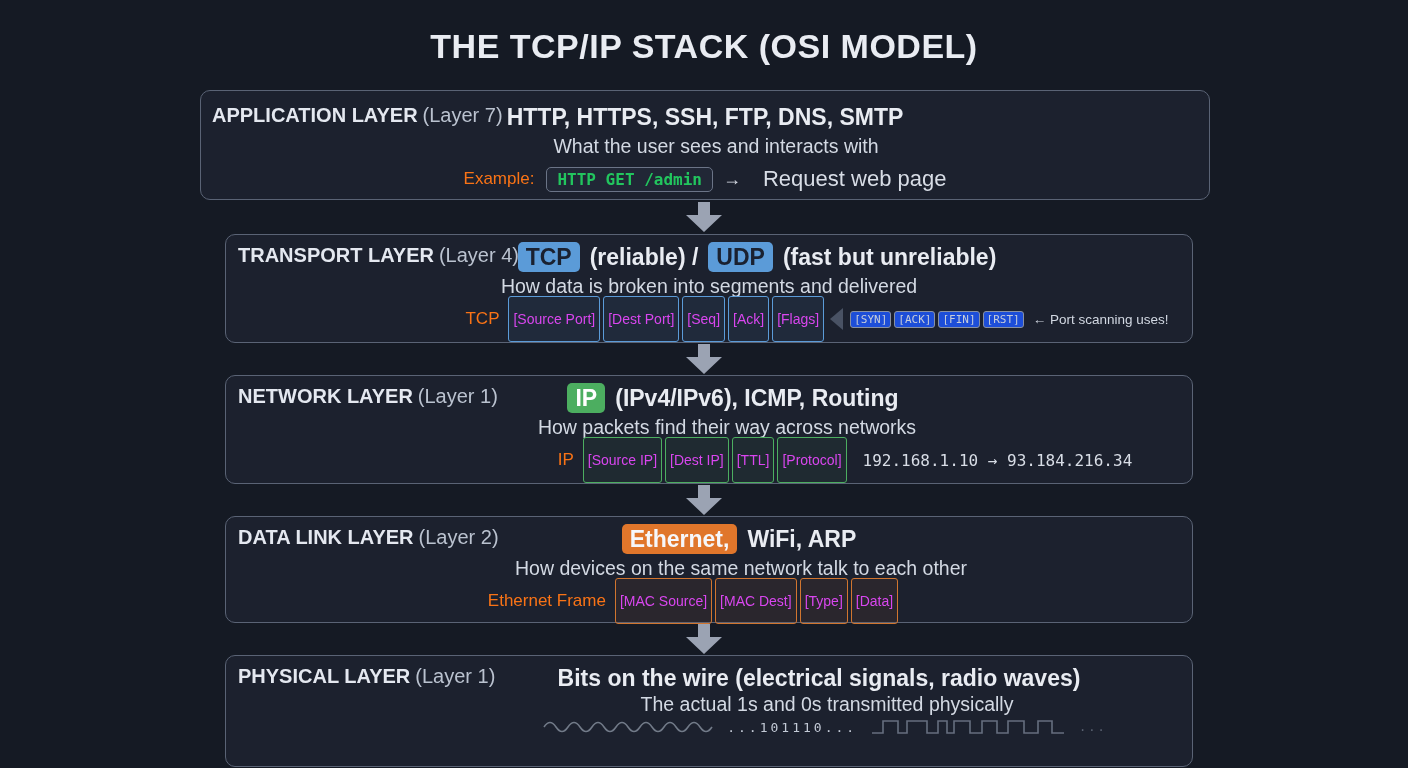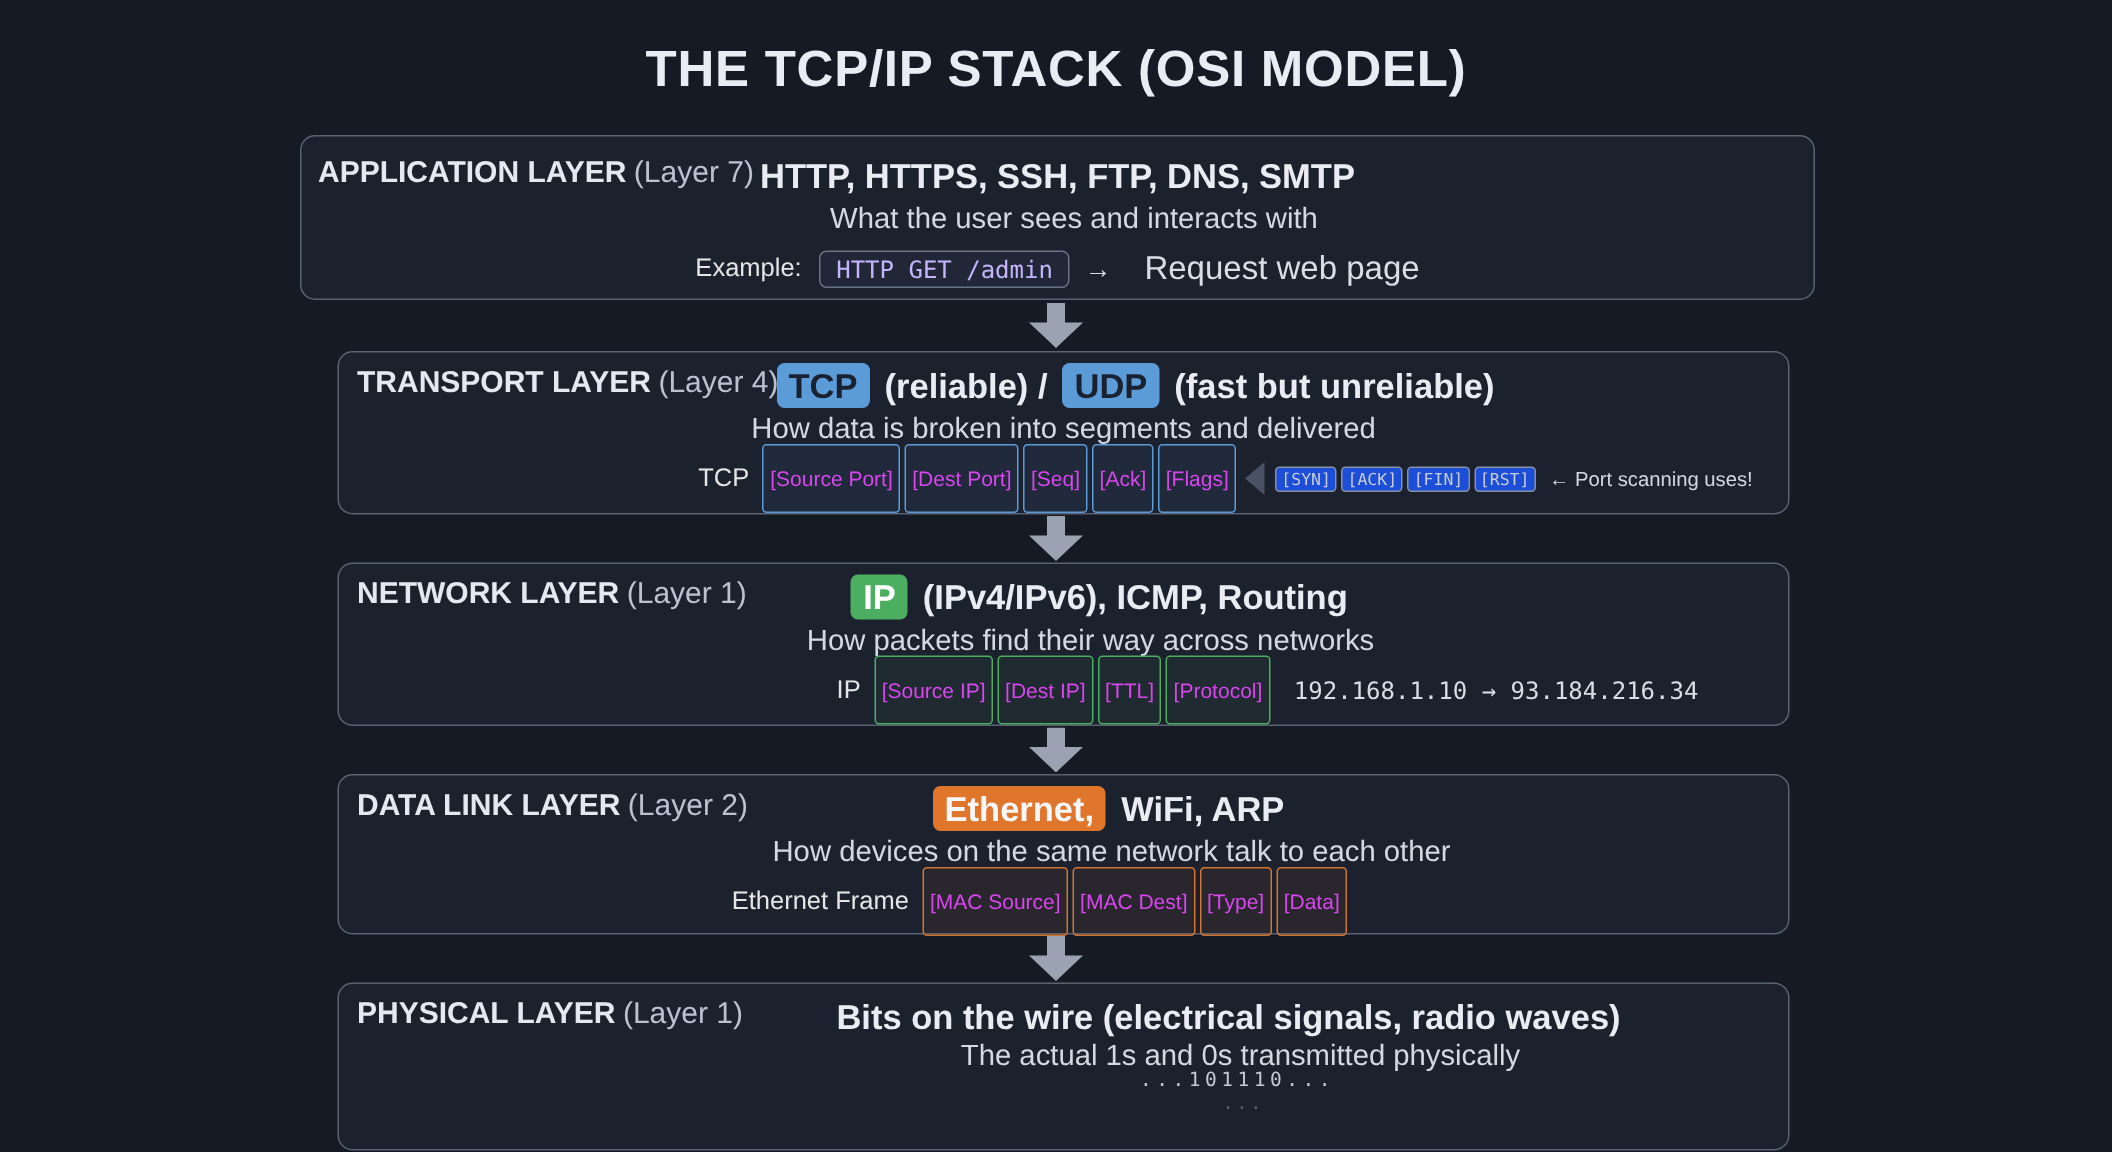--- a/index.html
+++ b/index.html
@@ -59,48 +59,48 @@
   #box-transport .row-protocols { transform:translateX(48px); }
   #box-transport .row-detail    { transform:translateX(108px); }
   #box-network  .row-protocols  { transform:translateX(24px); }
   #box-network  .row-desc       { transform:translateX(18px); }
   #box-network  .row-detail     { transform:translateX(136px); }
   #box-datalink .row-protocols  { transform:translateX(30px); }
   #box-datalink .row-desc       { transform:translateX(32px); }
   #box-datalink .row-detail     { transform:translateX(-16px); }
   #box-physical .row-protocols  { transform:translateX(110px); }
   #box-physical .row-desc       { transform:translateX(118px); margin-top:-3px; }
-  #box-physical .row-detail     { transform:translateX(116px); margin-top:-1px; height:22px;flex-direction:column; }
+  #box-physical .row-detail     { transform:translateX(116px); margin-top:-1px; height:22px; }
   #box-application .row-desc    { transform:translateX(11px); }
 
   .badge {
     border-radius:5px; padding:0px 8px; line-height:30px; display:inline-block;
   }
   .badge-blue   { background:#5b9bd8; color:#1a2130; }
   .badge-green  { background:#4cae60; color:#ffffff; }
   .badge-orange { background:#e0762b; color:#f6f7fa; }
 
-  .detail-label { font-size:17px; color:#e5e5e5; margin-right:9px; }
+  .detail-label { font-size:17px; color:#f97316; margin-right:9px; }
 
   .field-row { display:flex; gap:3px; align-items:center; }
   .field-box {
     font-family:Liberation Sans, sans-serif;
     font-size:14px; color:#d946ef;
     border:1.5px solid #6c7587; border-radius:3px;
     padding:14px 4px; background:rgba(255,255,255,0.02);
   }
   .field-blue   { border-color:#5b9bd8; background:rgba(91,155,216,0.08); }
   .field-green  { border-color:#4cae60; background:rgba(76,174,96,0.07); }
   .field-orange { border-color:#d1752f; background:rgba(224,118,43,0.07); }
 
   .code-box {
     font-family:"DejaVu Sans Mono", monospace;
-    font-size:16px; color:#c4b5fd;
+    font-size:16px; color:#22c55e;
     border:1.5px solid #6b7487; border-radius:5px;
-    background:#212736; padding:2px 10px;
+    background:#212736; padding:2px 10px;font-weight:bold;
   }
   .example-text { font-size:22px; color:#d8dde6; }
   .arrow-glyph { font-size:18px; color:#d8dde6; margin:0 10px; }
   #box-application .detail-label { margin-right:12px; }
   #box-application .example-text { margin-left:12px; }
 
   .callout-triangle {
     width:0; height:0; margin:0 7px 0 6px;
     border-top:11px solid transparent;
     border-bottom:11px solid transparent;

